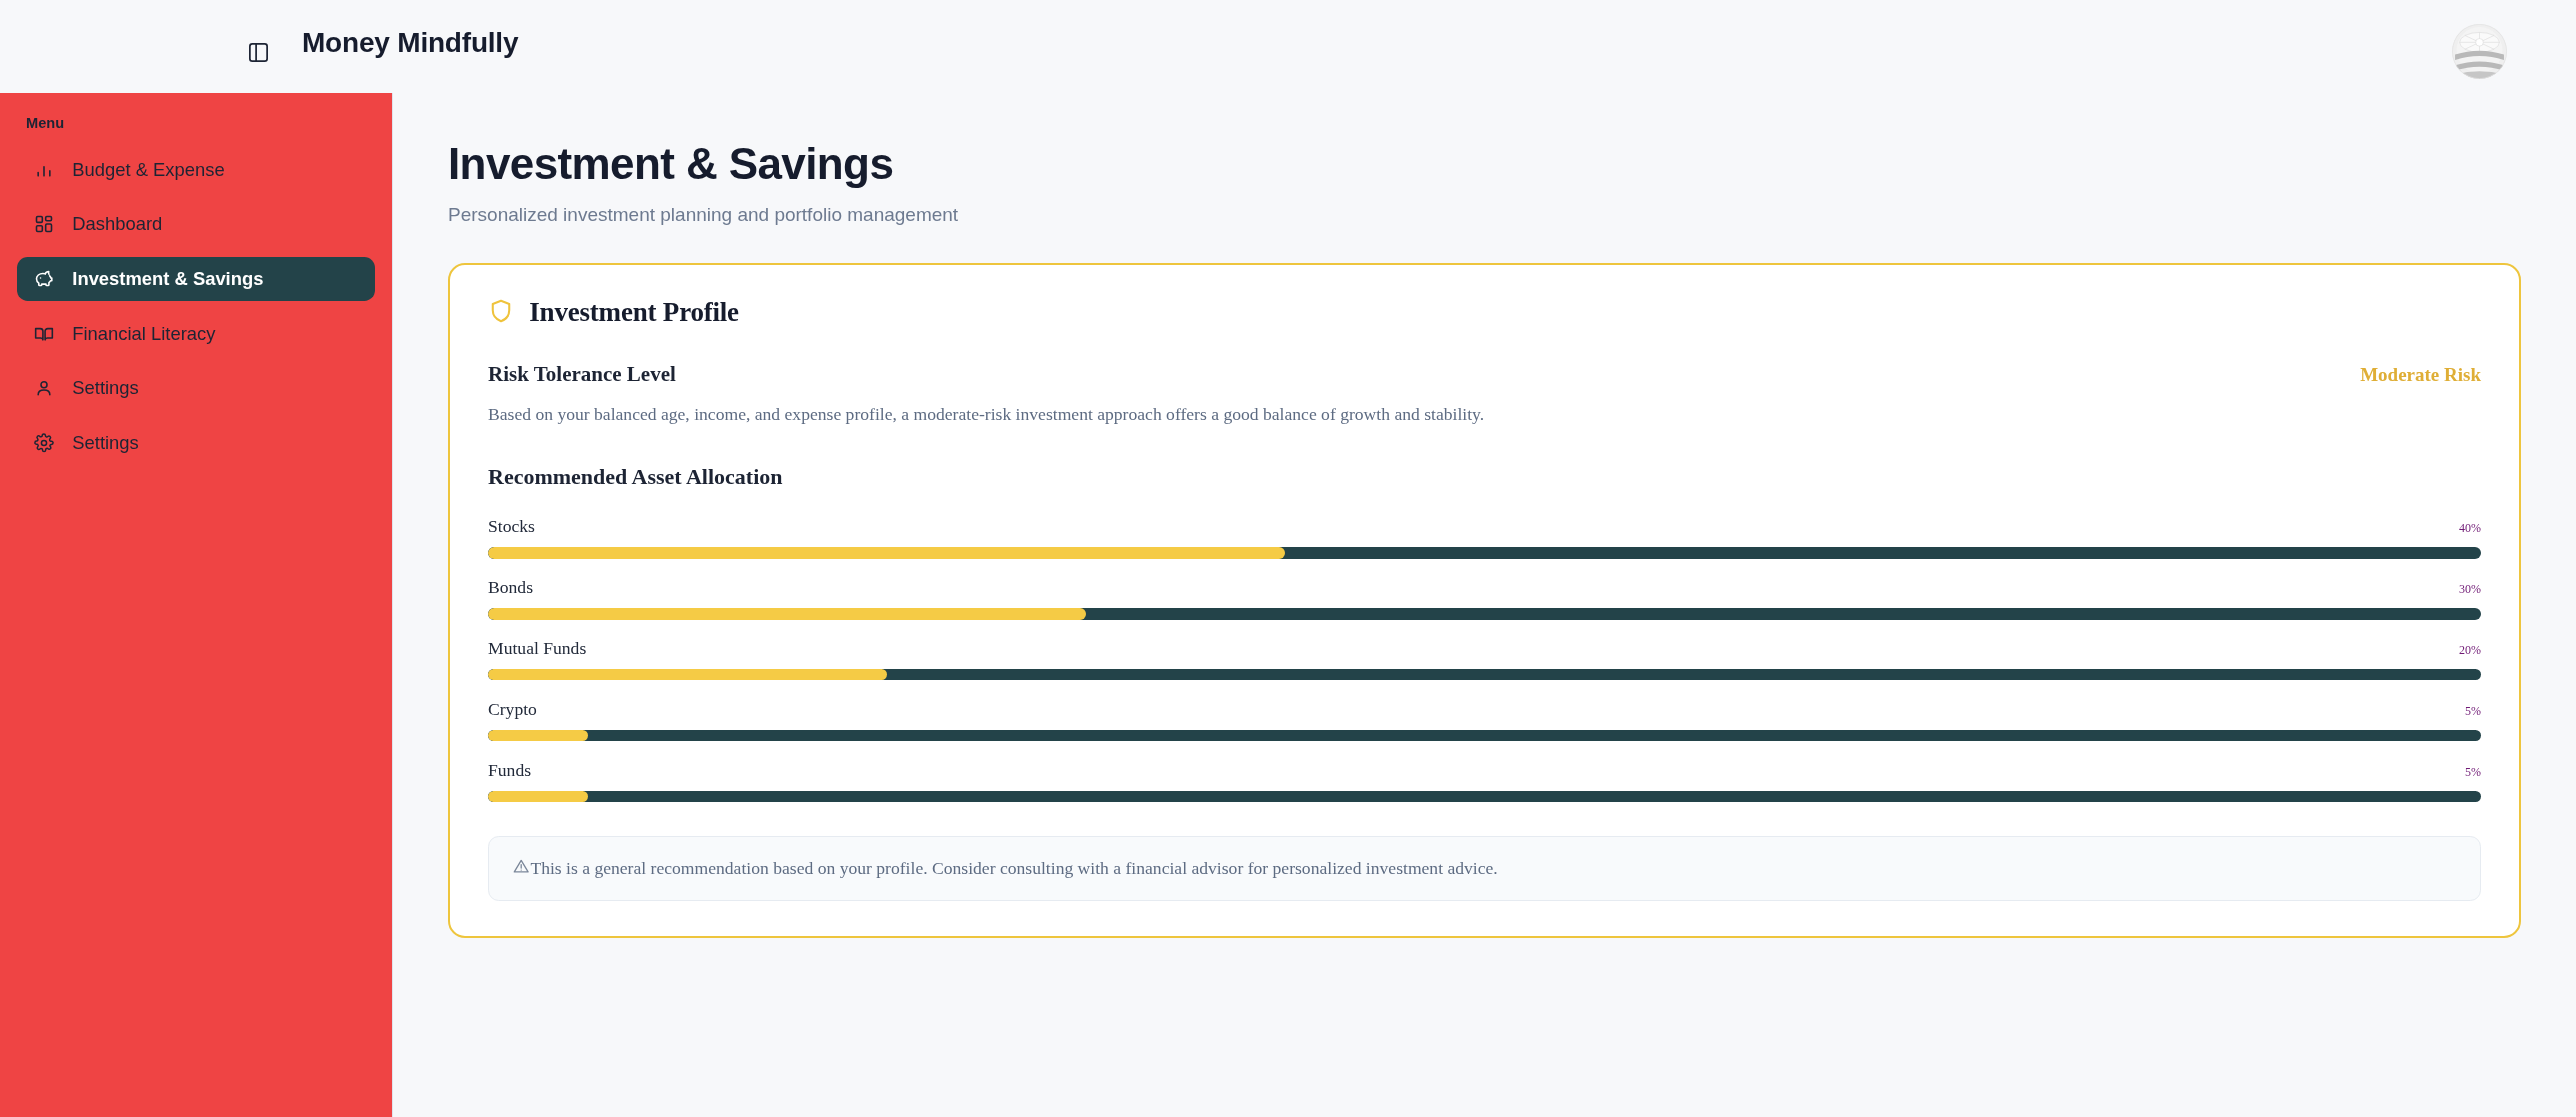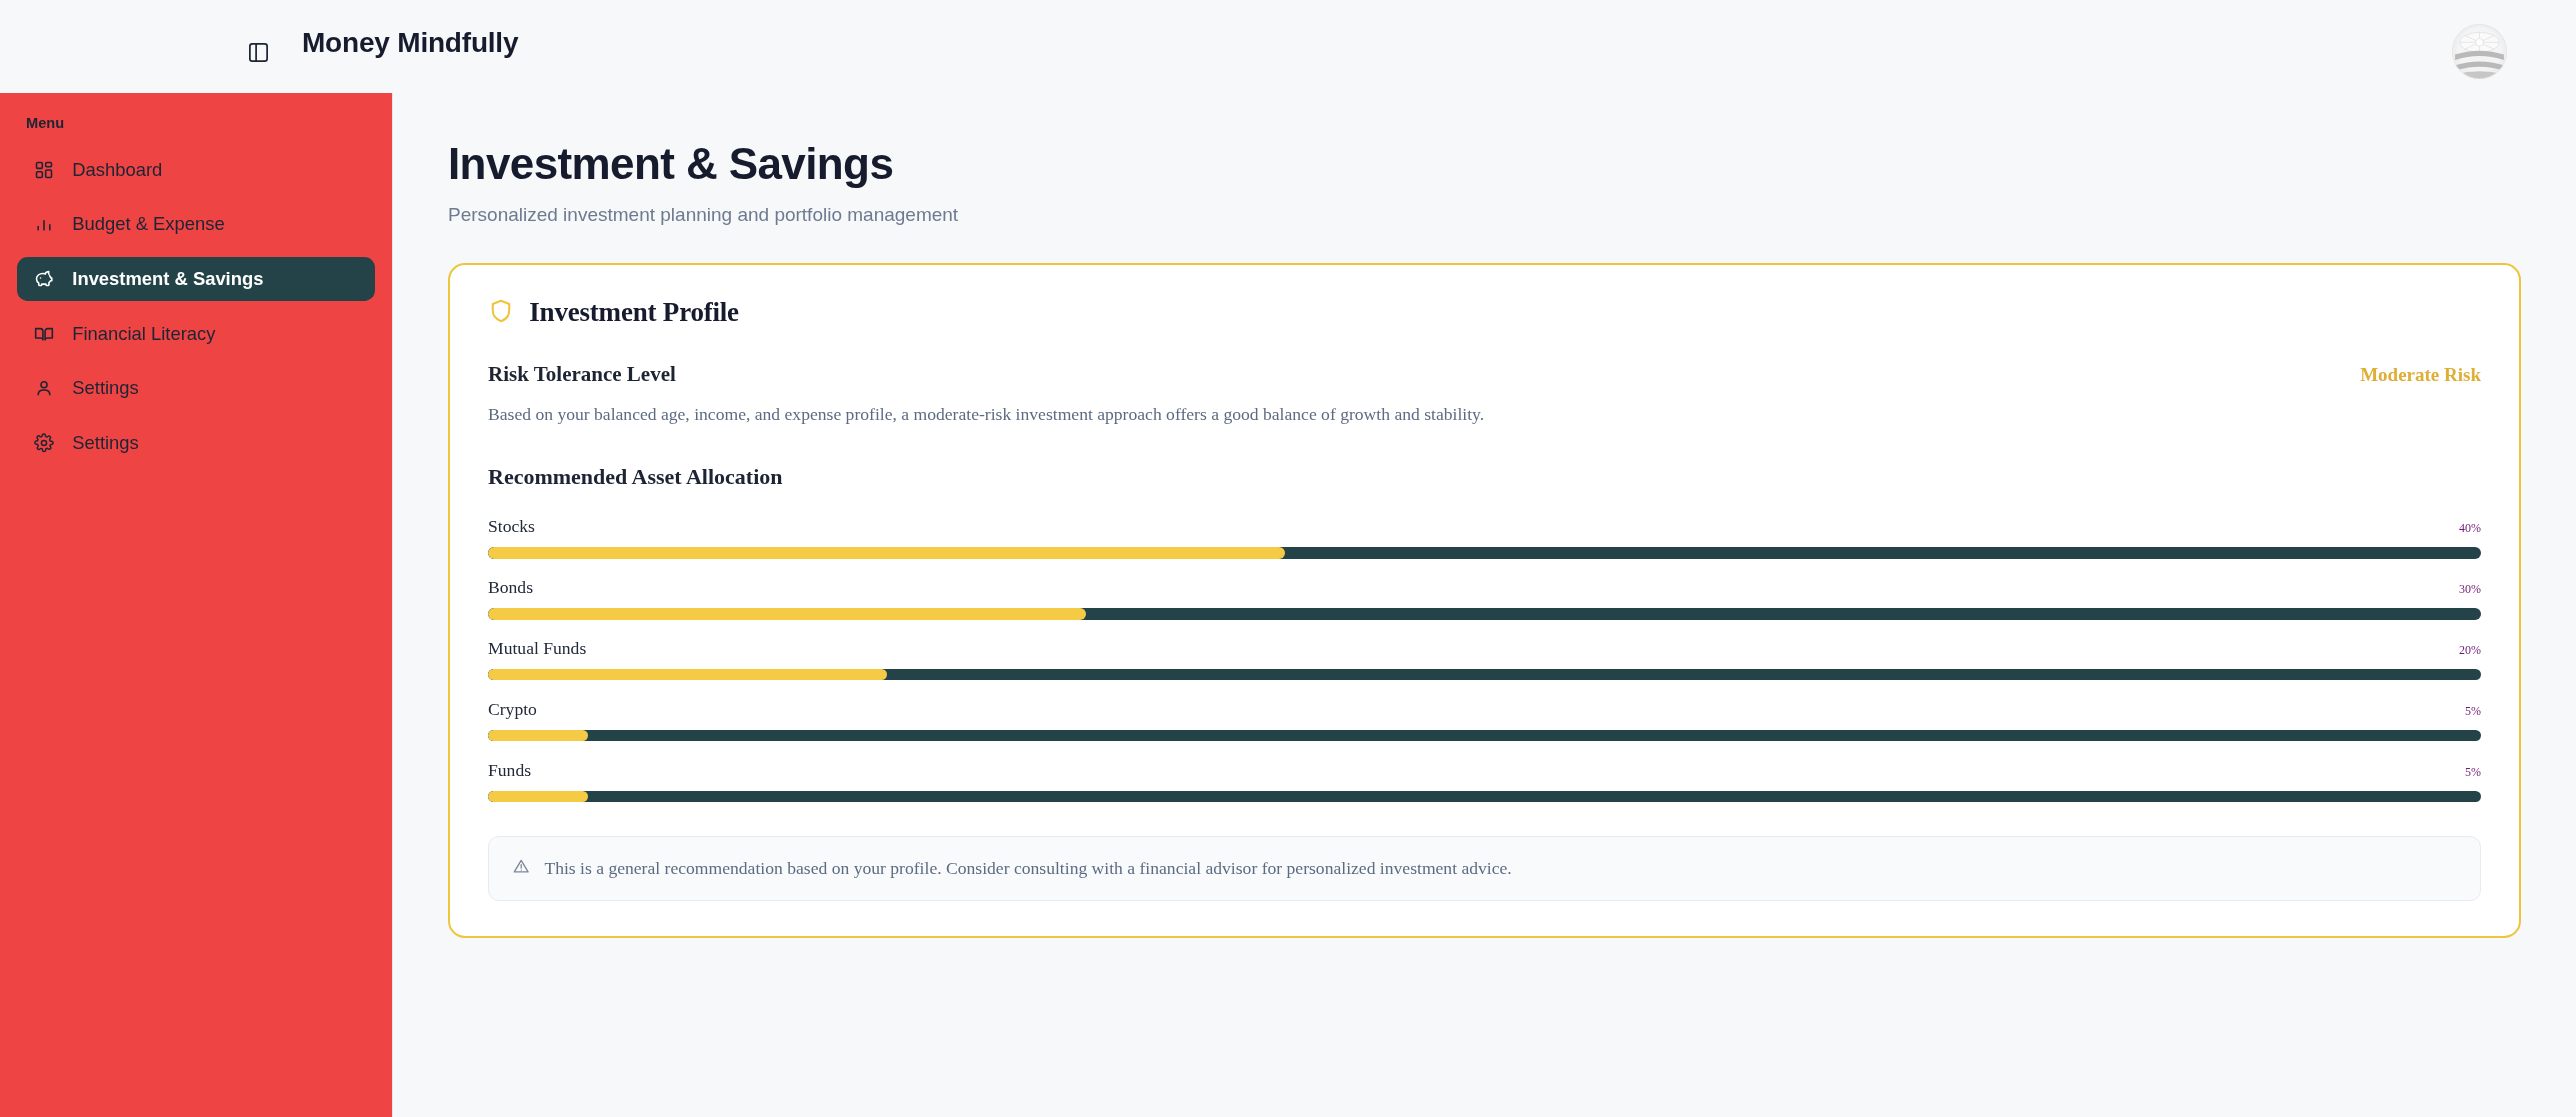--- a/index.html
+++ b/index.html
@@ -205,21 +205,20 @@
 
   
   .disclaimer {
     margin-top: 34px;
     background: #f8fafc;
     border: 1.5px solid #e6ebf1;
     border-radius: 10.7px;
     padding: 20px 23px;
     display: flex;
     align-items: center;
-    gap: 14px;
   }
   .disclaimer-text {
     font-size: 17.6px;
     color: #5d6b82;
   }
 </style>
 </head>
 <body>
 
 <div class="topbar">
@@ -261,39 +260,39 @@
   </div>
 </div>
 
 <div class="layout">
 
   <nav class="sidebar">
     <div class="menu-label">Menu</div>
 
     <div class="nav-item">
       <span class="nav-icon">
+        <svg width="20" height="20" viewBox="0 0 24 24" fill="none" stroke="currentColor" stroke-width="1.9" stroke-linecap="round">
+          <line x1="5" y1="15" x2="5" y2="19"></line>
+          <line x1="12" y1="8" x2="12" y2="19"></line>
+          <line x1="19" y1="13" x2="19" y2="19"></line>
+        </svg>
+      </span>
+      <span>Budget &amp; Expense</span>
+    </div>
+
+    <div class="nav-item">
+      <span class="nav-icon">
         <svg width="20" height="20" viewBox="0 0 24 24" fill="none" stroke="currentColor" stroke-width="1.9">
           <rect x="3" y="3" width="7" height="7" rx="1.4"></rect>
           <rect x="14" y="3" width="7" height="5" rx="1.4"></rect>
           <rect x="14" y="12" width="7" height="9" rx="1.4"></rect>
           <rect x="3" y="14" width="7" height="7" rx="1.4"></rect>
         </svg>
       </span>
       <span>Dashboard</span>
-    </div>
-
-    <div class="nav-item">
-      <span class="nav-icon">
-        <svg width="20" height="20" viewBox="0 0 24 24" fill="none" stroke="currentColor" stroke-width="1.9" stroke-linecap="round">
-          <line x1="5" y1="15" x2="5" y2="19"></line>
-          <line x1="12" y1="8" x2="12" y2="19"></line>
-          <line x1="19" y1="13" x2="19" y2="19"></line>
-        </svg>
-      </span>
-      <span>Budget &amp; Expense</span>
     </div>
 
     <div class="nav-item active">
       <span class="nav-icon">
         <svg width="21" height="21" viewBox="0 0 24 24" fill="none" stroke="currentColor" stroke-width="1.8" stroke-linecap="round" stroke-linejoin="round">
           <path d="M19 9c.7.6 1.2 1.5 1.4 2.4h1.1v3.2h-1.5c-.4.9-1 1.6-1.8 2.2V19a1 1 0 0 1-1 1h-1.4a1 1 0 0 1-1-1v-.6H10V19a1 1 0 0 1-1 1H7.6a1 1 0 0 1-1-1v-1.6C5 16.2 4 14.3 4 12.3 4 8.9 7.2 6.2 11.2 6.2c1 0 2 .2 2.9.5"></path>
           <path d="M14 6.7C14.6 5 16.2 4 18 4c-.4 1.2-.3 2.3.3 3.2"></path>
           <circle cx="8.6" cy="11.4" r="0.9" fill="currentColor" stroke="none"></circle>
         </svg>
       </span>

